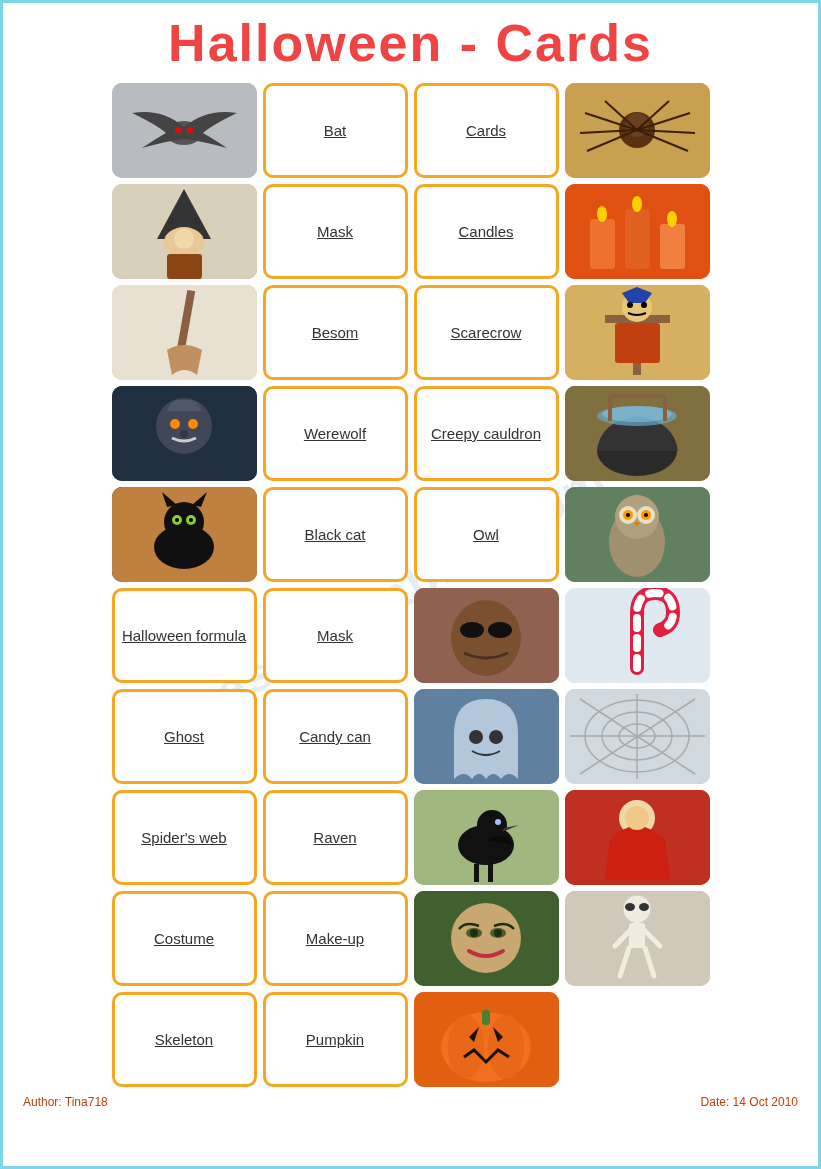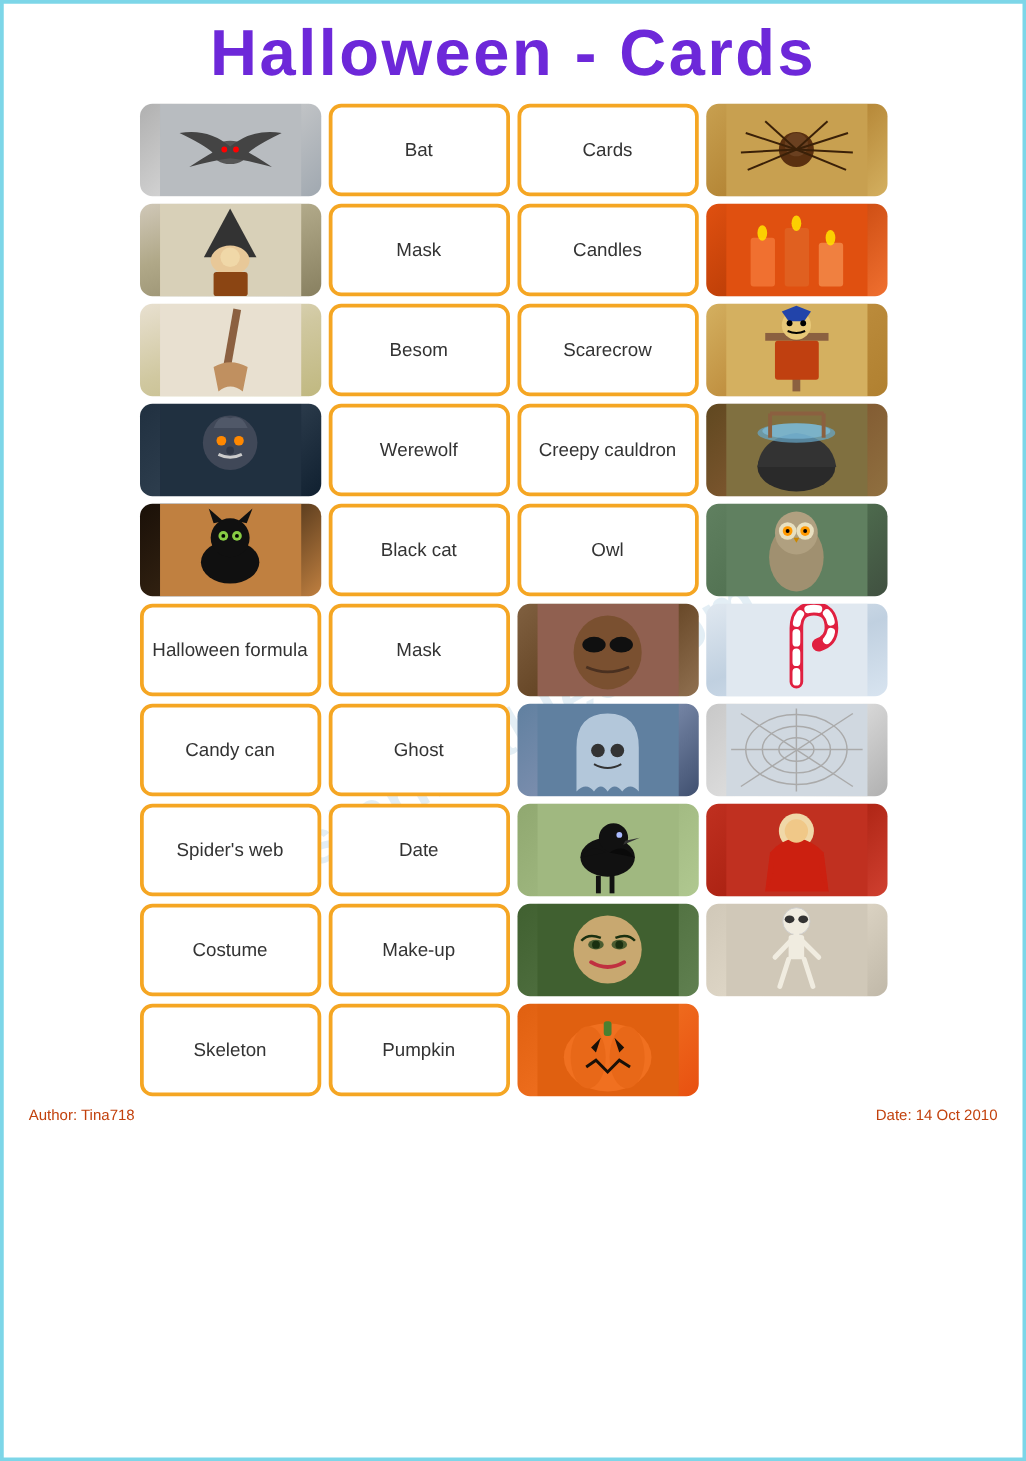--- a/index.html
+++ b/index.html
@@ -14,37 +14,38 @@
       min-height: 1169px;
       background: #fff;
       border: 3px solid #7dd6e8;
       padding: 10px 15px 20px 15px;
       position: relative;
     }
     .title {
       text-align: center;
       font-size: 52px;
       font-weight: bold;
-      color: #6d28d9;
+      color: #ef4444;
       font-family: 'Comic Sans MS', cursive, Arial;
       margin-bottom: 10px;
       letter-spacing: 2px;
     }
     .grid {
       display: grid;
       grid-template-columns: 145px 145px 145px 145px;
       gap: 6px;
       justify-content: center;
     }
     .cell {
       width: 145px;
-      height: 74px;
+      height: 95px;
       border-radius: 10px;
       overflow: hidden;
       position: relative;
+      text-decoration: underline;
     }
     .cell-image {
       background: #ccc;
       overflow: hidden;
     }
     .cell-label {
       border: 3px solid #f5a623;
       background: #fff;
       display: flex;
       align-items: center;
@@ -262,41 +263,41 @@
       <ellipse cx="72" cy="50" rx="35" ry="38" fill="#7a5030"></ellipse>
       <ellipse cx="58" cy="42" rx="12" ry="8" fill="#101010"></ellipse>
       <ellipse cx="86" cy="42" rx="12" ry="8" fill="#101010"></ellipse>
       <path d="M50 65 Q72 75 94 65" stroke="#4a3020" stroke-width="3" fill="none"></path>
     </svg></div>
       <div class="cell cell-image img-candy-can"><svg viewBox="0 0 145 95" xmlns="http://www.w3.org/2000/svg">
       <rect width="145" height="95" fill="#e0e8f0"></rect>
       <path d="M72 80 L72 25 Q72 5 90 5 Q108 5 108 25 Q108 38 95 42" stroke="#e02040" stroke-width="14" fill="none" stroke-linecap="round"></path>
       <path d="M72 80 L72 25 Q72 5 90 5 Q108 5 108 25 Q108 38 95 42" stroke="#fff" stroke-width="8" fill="none" stroke-linecap="round" stroke-dasharray="10,10"></path>
     </svg></div>
+      <div class="cell cell-label">Ghost</div>
       <div class="cell cell-label">Candy can</div>
-      <div class="cell cell-label">Ghost</div>
       <div class="cell cell-image img-ghost"><svg viewBox="0 0 145 95" xmlns="http://www.w3.org/2000/svg">
       <rect width="145" height="95" fill="#6080a0"></rect>
       <path d="M40 90 L40 45 Q40 10 72 10 Q104 10 104 45 L104 90 Q95 80 87 90 Q79 80 72 90 Q65 80 58 90 Q50 80 40 90" fill="#c8d8e8" opacity="0.8"></path>
       <circle cx="62" cy="48" r="7" fill="#333"></circle>
       <circle cx="82" cy="48" r="7" fill="#333"></circle>
       <path d="M58 62 Q72 70 86 62" stroke="#333" stroke-width="2" fill="none"></path>
     </svg></div>
       <div class="cell cell-image img-spiders-web"><svg viewBox="0 0 145 95" xmlns="http://www.w3.org/2000/svg">
       <rect width="145" height="95" fill="#d0d8e0"></rect>
       <line x1="72" y1="5" x2="72" y2="90" stroke="#aaa" stroke-width="1.5"></line>
       <line x1="5" y1="47" x2="140" y2="47" stroke="#aaa" stroke-width="1.5"></line>
       <line x1="15" y1="10" x2="130" y2="85" stroke="#aaa" stroke-width="1.5"></line>
       <line x1="130" y1="10" x2="15" y2="85" stroke="#aaa" stroke-width="1.5"></line>
       <ellipse cx="72" cy="47" rx="18" ry="12" stroke="#aaa" stroke-width="1.5" fill="none"></ellipse>
       <ellipse cx="72" cy="47" rx="35" ry="24" stroke="#aaa" stroke-width="1.5" fill="none"></ellipse>
       <ellipse cx="72" cy="47" rx="52" ry="36" stroke="#aaa" stroke-width="1.5" fill="none"></ellipse>
     </svg></div>
       <div class="cell cell-label">Spider's web</div>
-      <div class="cell cell-label">Date</div>
+      <div class="cell cell-label">Raven</div>
       <div class="cell cell-image img-raven"><svg viewBox="0 0 145 95" xmlns="http://www.w3.org/2000/svg">
       <rect width="145" height="95" fill="#a0b880"></rect>
       <ellipse cx="72" cy="55" rx="28" ry="20" fill="#111"></ellipse>
       <circle cx="78" cy="35" r="15" fill="#111"></circle>
       <circle cx="84" cy="32" r="3" fill="#aabbff"></circle>
       <polygon points="90,38 105,35 88,42" fill="#333"></polygon>
       <rect x="60" y="74" width="5" height="18" fill="#111"></rect>
       <rect x="74" y="74" width="5" height="18" fill="#111"></rect>
       <path d="M45 55 Q55 40 70 50" fill="#111"></path>
       <path d="M99 55 Q89 40 74 50" fill="#0a0a0a"></path>

